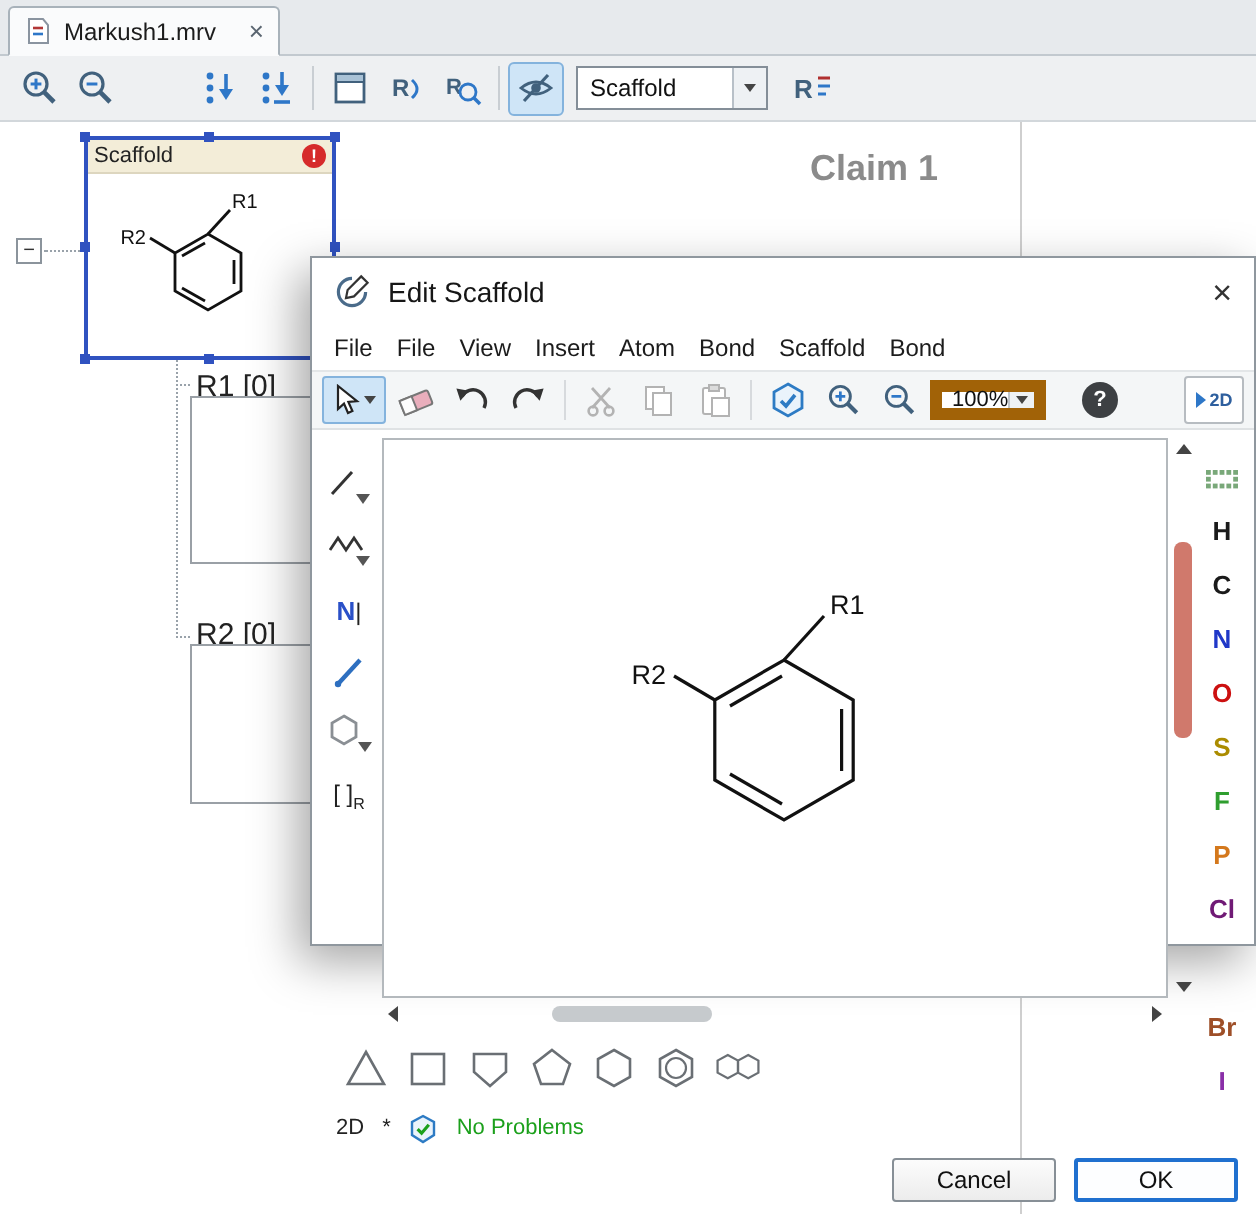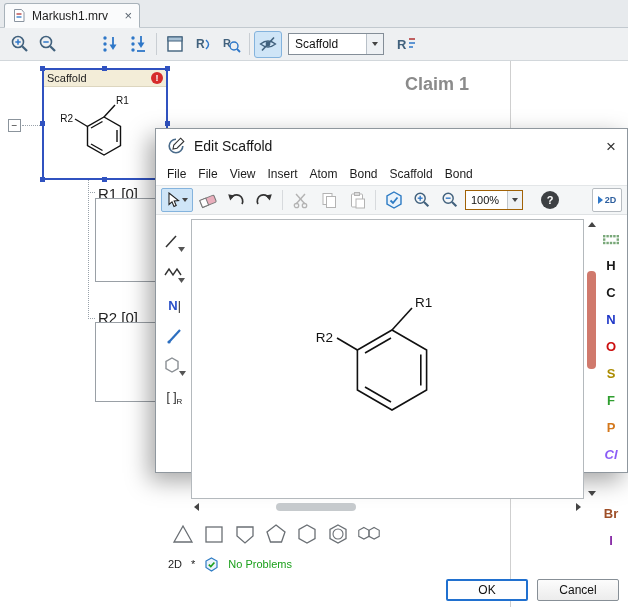--- a/index.html
+++ b/index.html
@@ -50,21 +50,21 @@
 .dialog{position:absolute;left:155px;top:128px;width:473px;height:345px;background:#fff;border:1px solid #8f979e;box-shadow:-6px 8px 22px rgba(0,0,0,.35);z-index:10}
 .dlg-titlebar{position:absolute;left:0;top:0;width:100%;height:34px;background:#fff;display:flex;align-items:center;gap:9px;padding:0 11px}
 .dlg-title{font-size:14px;color:#161616}
 .dlg-close{margin-left:auto;font-size:17px;color:#333;line-height:1}
 .dlg-menubar{position:absolute;left:0;top:34px;width:100%;height:22px;display:flex;align-items:center;gap:12px;padding:0 11px;font-size:12px;color:#1c1c1c;background:#fff}
 .menu-item{cursor:default}
 .dlg-toolbar{position:absolute;left:0;top:56px;width:100%;height:30px;background:#f4f6f7;border-top:1px solid #e3e6e8;border-bottom:1px solid #dfe2e4;display:flex;align-items:center;padding:0 5px;gap:2px}
 .dtbtn{width:26px;height:24px;display:flex;align-items:center;justify-content:center;border-radius:2px;flex:0 0 auto}
 .dtbtn.active{background:#cfe5f7;border:1px solid #84b3dd;width:32px;gap:2px}
 .dsep{width:1px;height:20px;background:#d7dadd;margin:0 3px;flex:0 0 auto}
-.dlg-combo{width:58px;height:20px;background:#fff;border:1px solid #a16207;display:flex;align-items:center;font-size:11px;color:#111;padding-left:5px;flex:0 0 auto}
+.dlg-combo{width:58px;height:20px;background:#fff;border:6px solid #a16207;display:flex;align-items:center;font-size:11px;color:#111;padding-left:5px;flex:0 0 auto}
 .dlg-combo .cval{flex:1}
 .dlg-combo .cbtn{width:15px;height:100%;display:flex;align-items:center;justify-content:center;border-left:1px solid #c0c6cb;background:#eef1f4}
 .help-btn{width:18px;height:18px;border-radius:50%;background:#3d4043;color:#fff;font-size:11px;font-weight:bold;display:flex;align-items:center;justify-content:center;margin-left:16px;flex:0 0 auto}
 .dim-btn{margin-left:auto;width:30px;height:24px;border:1px solid #b7bcc1;background:#fff;border-radius:2px;display:flex;align-items:center;justify-content:center;gap:2px;font-size:9px;font-weight:bold;color:#2e5f9e;flex:0 0 auto}
 
 .left-strip{position:absolute;left:3px;top:102px;width:31px;display:flex;flex-direction:column;align-items:center;gap:7px}
 .ltool{width:27px;height:24px;display:flex;align-items:center;justify-content:center}
 .tool-n{font-size:13px;font-weight:bold;color:#2a50c8}
 .tool-n .caret{font-weight:normal;color:#222;font-size:12px}
 .tool-br{font-size:12px;color:#222}
@@ -416,21 +416,21 @@
           </g>
         </svg>
       </div>
       <div class="atom" style="color: rgb(26, 26, 26);">H</div>
       <div class="atom" style="color: rgb(26, 26, 26);">C</div>
       <div class="atom" style="color: rgb(32, 56, 200);">N</div>
       <div class="atom" style="color: rgb(204, 16, 16);">O</div>
       <div class="atom" style="color: rgb(171, 140, 0);">S</div>
       <div class="atom" style="color: rgb(47, 158, 47);">F</div>
       <div class="atom" style="color: rgb(212, 120, 28);">P</div>
-      <div class="atom" style="color: #8b5cf6; font-style: italic;">Cl</div>
+      <div class="atom" style="color: #701a75;">Cl</div>
       <div class="atom" style="color: rgb(158, 79, 40); margin-top: 32px;">Br</div>
       <div class="atom" style="color: rgb(138, 47, 168);">I</div>
     </div>
 
     <div class="template-row">
       <div class="titem">
         <svg width="26" height="26" viewBox="0 0 26 26">
             <polygon points="13,5 22,21 4,21" fill="none" stroke="#6a6f74" stroke-width="1.3"></polygon>
           </svg>
       </div>
@@ -472,18 +472,18 @@
       <span>2D</span>
       <span>*</span>
       <svg width="15" height="15" viewBox="0 0 15 15">
         <polygon points="7.5,1 13,4 13,10.5 7.5,14 2,10.5 2,4" fill="#eaf3fb" stroke="#2d7bc4" stroke-width="1.2"></polygon>
         <path d="M4.8 7.6 L6.8 9.6 L10.4 5.4" fill="none" stroke="#1ca01c" stroke-width="1.6"></path>
       </svg>
       <span style="color: rgb(28, 160, 28);">No Problems</span>
     </div>
 
     <div class="dlg-buttons">
+      <div class="btn">Cancel</div>
       <div class="btn primary">OK</div>
-      <div class="btn">Cancel</div>
     </div>
 
   </div>
 </div>
 
 </body></html>

